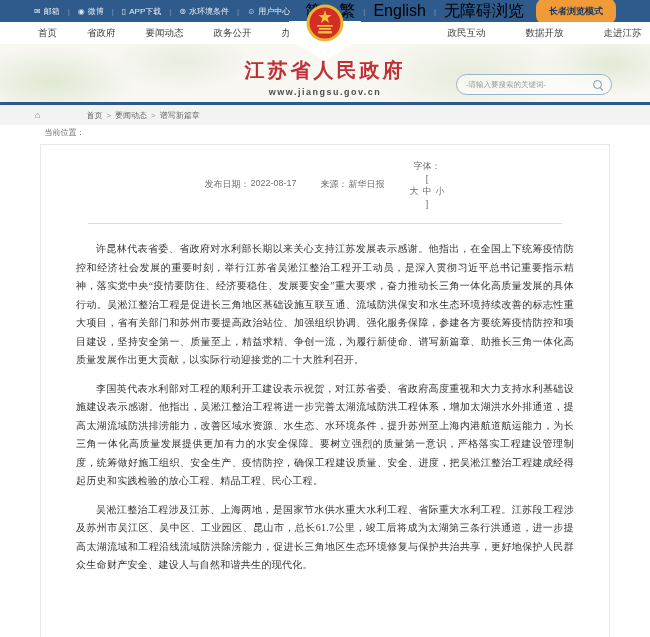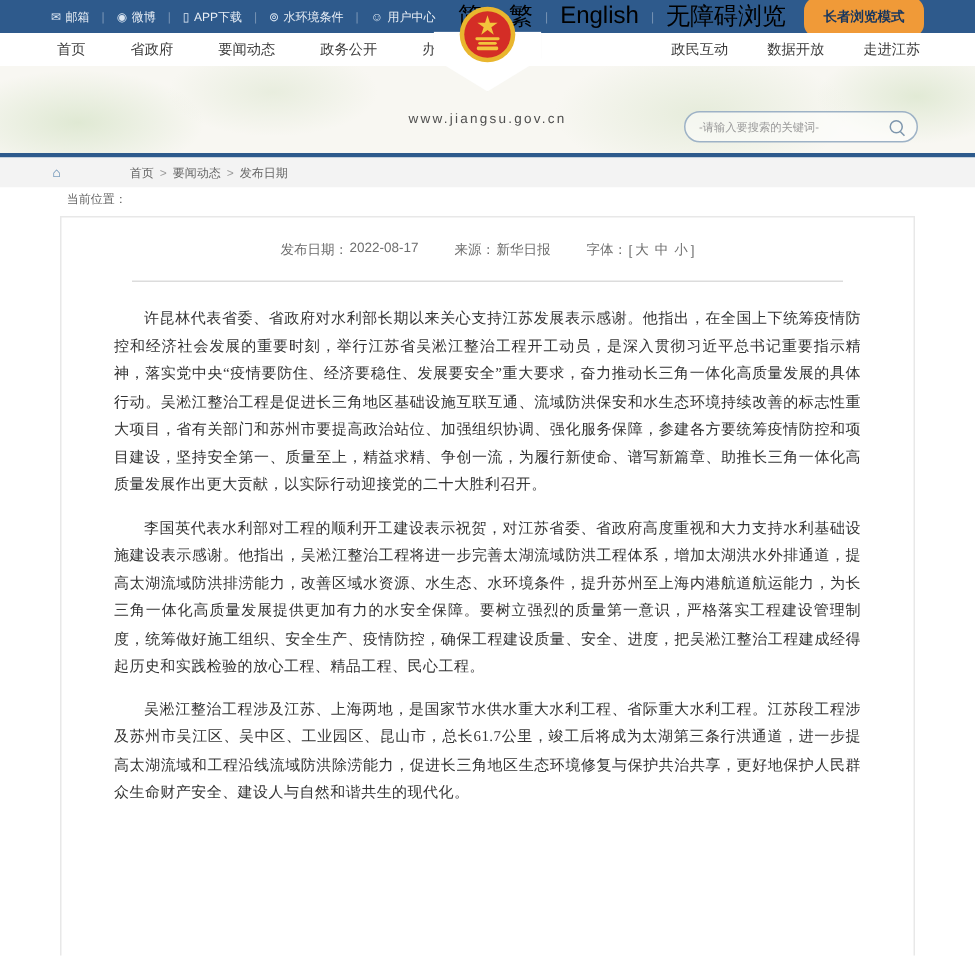--- a/index.html
+++ b/index.html
@@ -17,21 +17,21 @@
             display:inline-flex; align-items:center; cursor:pointer; }
   .tb-item .glyph { font-size:8px; margin-right:3px; color:#dbe6f2; }
   .elder-btn { margin-left:12px; background:#f09a38; color:#17365e; font-size:9px;
             font-weight:bold; border:none; border-radius:9px; padding:7px 13px; cursor:pointer; }
 
   
   .navbar { height:22px; background:#fff; display:flex; align-items:center; padding:0 0 0 38px;
             position:relative; z-index:5; }
   .nav-group { display:flex; align-items:center; }
   .nav-left  { gap:30px; }
-  .nav-right { gap:26px; }
+  .nav-right { gap:40px; }
   .nav-center { width:128px; flex:0 0 auto; }
   .nav-group span { font-size:9.5px; color:#3c3c3c; cursor:pointer; white-space:nowrap; }
 
   
   .badge { position:absolute; left:50%; transform:translateX(-50%); top:0; width:72px;
            height:62px; z-index:40; cursor:pointer; }
   .badge-shield { position:absolute; top:21px; left:0; width:72px; height:40px; background:#fff;
            clip-path:polygon(0 0,100% 0,100% 45%,50% 100%,0 45%);
            filter:drop-shadow(0 1px 1px rgba(0,0,0,.12)); }
   .badge svg { position:absolute; top:4px; left:50%; transform:translateX(-50%); }
@@ -40,21 +40,21 @@
   .banner { position:relative; height:58px;
       background:
         radial-gradient(ellipse 120px 50px at 8% 65%,  rgba(203,221,186,.55), transparent 70%),
         radial-gradient(ellipse 100px 42px at 28% 30%, rgba(224,232,212,.65), transparent 70%),
         radial-gradient(ellipse 140px 60px at 72% 55%, rgba(212,225,196,.5),  transparent 70%),
         radial-gradient(ellipse 95px 45px at 94% 35%,  rgba(207,223,190,.55), transparent 70%),
         #f8f7f2; }
   .site-id { position:absolute; left:50%; transform:translateX(-50%); top:13px; text-align:center; }
   .site-name { font-size:20px; font-weight:bold; color:#bf3036; letter-spacing:3px;
                font-family:"Liberation Serif","DejaVu Serif",serif; white-space:nowrap; }
-  .site-url  { font-size:9px; color:#4f4f4f; letter-spacing:1.5px; margin-top:17px; font-weight:normal; }
+  .site-url  { font-size:9px; color:#4f4f4f; letter-spacing:1.5px; margin-top:3px; font-weight:bold; }
   .search-box { position:absolute; right:38px; bottom:7px; width:156px; height:21px;
                border:1px solid #9db2c6; border-radius:11px; background:rgba(255,255,255,.55);
                display:flex; align-items:center; padding:0 9px; }
   .search-box input { flex:1; border:none; outline:none; background:transparent; font-size:7.5px;
                color:#555; }
   .search-box input::placeholder { color:#9a9a9a; }
   .search-icon { width:9px; height:9px; border:1.4px solid #7d96ad; border-radius:50%;
                position:relative; flex:0 0 auto; cursor:pointer; }
   .search-icon::after { content:""; position:absolute; width:1.4px; height:4px; background:#7d96ad;
                transform:rotate(-45deg); right:-1.5px; bottom:-2.5px; }
@@ -72,21 +72,21 @@
 
   
   .content { background:#fff; padding-top:19px; display:flex; justify-content:center; }
   .card { width:570px; min-height:495px; background:#fff; border:1px solid #e8e8e8;
           padding:15px 35px 20px; }
   .article-title { text-align:center; font-size:17px; font-weight:600; color:#3f3f3f;
           margin:8px 0 15px; letter-spacing:.5px; }
   .meta { display:flex; justify-content:center; align-items:center; gap:24px;
           font-size:9px; color:#6e6e6e; }
   .meta .pair { display:inline-flex; gap:1px; }
-  .font-switch { display:inline-flex; align-items:center; gap:0; }
+  .font-switch { display:inline-flex; align-items:center; gap:0;flex-direction:column; }
   .font-options { display:inline-flex; gap:4px; margin:0 1px; }
   .font-options span { cursor:pointer; color:#6e6e6e; }
   .divider { border:none; border-top:1px solid #dcdcdc; margin:14px 12px 16px; }
   .article-body p { font-family:"Liberation Serif","DejaVu Serif",serif; font-size:10px;
           line-height:18.5px; color:#333; text-align:justify; text-indent:2em;
           margin-bottom:10px; letter-spacing:.3px; }
 </style>
 </head>
 <body>
 
@@ -156,39 +156,40 @@
       <circle cx="20" cy="20" r="16.3" fill="#d42d26"></circle>
       <path d="M20 6.5 l1.7 5.2 5.4 0 -4.4 3.2 1.7 5.2 -4.4 -3.2 -4.4 3.2 1.7 -5.2 -4.4 -3.2 5.4 0 z" fill="#f3c53c"></path>
       <rect x="11.5" y="22" width="17" height="2" rx="1" fill="#f3c53c"></rect>
       <rect x="13.5" y="25.2" width="13" height="2" rx="1" fill="#f3c53c"></rect>
       <rect x="12.5" y="28.4" width="15" height="2.6" rx="1" fill="#f3c53c"></rect>
     </svg>
   </div>
 
   <section class="banner">
     <div class="site-id">
+      <div class="site-name">江苏省人民政府</div>
       <div class="site-url">www.jiangsu.gov.cn</div>
     </div>
     <div class="search-box">
       <input type="text" placeholder="-请输入要搜索的关键词-" style="">
       <span class="search-icon"></span>
     </div>
   </section>
 
   <div class="blue-line"></div>
 
   <div class="breadcrumb">
     <span class="crumb-home">⌂</span>
     <span class="crumb-label">当前位置：</span>
     <span class="crumb-list">
         <span>首页</span>
         <i class="sep">&gt;</i>
         <span>要闻动态</span>
         <i class="sep">&gt;</i>
-        <span>发布日期</span>
+        <span>谱写新篇章</span>
       </span>
   </div>
 
   <main class="content">
     <article class="card">
       <div class="meta">
         <span class="pair">
           <span>发布日期：</span>
           <span>2022-08-17</span>
         </span>

